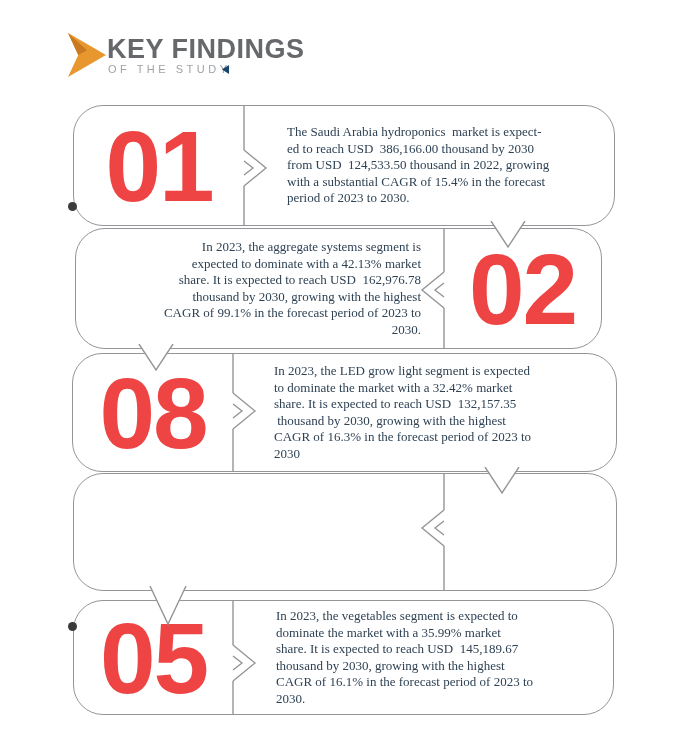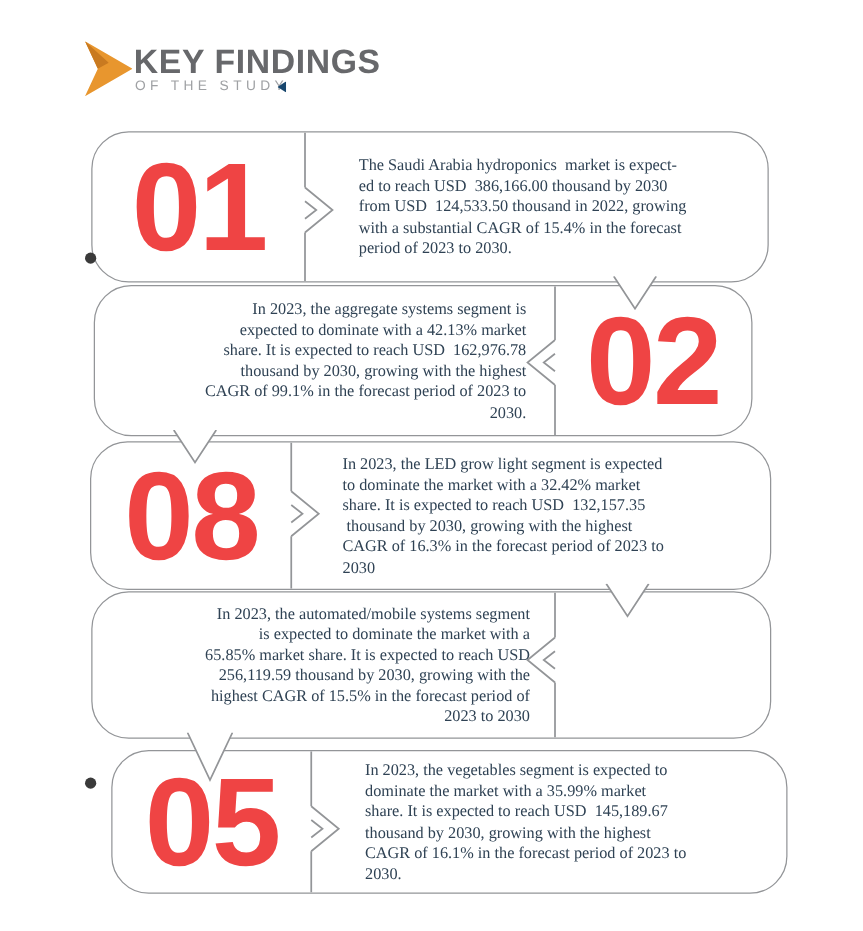--- a/index.html
+++ b/index.html
@@ -89,34 +89,28 @@
 CAGR of 16.3% in the forecast period of 2023 to
 2030</div>
     <svg class="divider-svg" style="left:159px;" width="26" height="117" viewBox="0 0 26 117">
       <path d="M1 0 V39 M1 75 V117" stroke="#939598" stroke-width="1.4" fill="none"></path>
       <path d="M1 39 L23 57 L1 75" stroke="#939598" stroke-width="1.4" fill="none"></path>
       <path d="M1 50 L10 57 L1 64" stroke="#939598" stroke-width="1.4" fill="none"></path>
     </svg>
   </div>
 
   <div class="bubble" style="left:73px;top:473px;width:542px;height:116px;">
-    <div class="blurb align-right" style="left:30px;width:320px;">In 2023, the automated/mobile systems segment
-is expected to dominate the market with a
-65.85% market share. It is expected to reach USD
-256,119.59 thousand by 2030, growing with the
-highest CAGR of 15.5% in the forecast period of
-2023 to 2030</div>
     <svg class="divider-svg" style="left:345px;" width="26" height="116" viewBox="0 0 26 116">
       <path d="M25 0 V36 M25 72 V116" stroke="#939598" stroke-width="1.4" fill="none"></path>
       <path d="M25 36 L3 54 L25 72" stroke="#939598" stroke-width="1.4" fill="none"></path>
       <path d="M25 47 L16 54 L25 61" stroke="#939598" stroke-width="1.4" fill="none"></path>
     </svg>
   </div>
 
-  <div class="bubble" style="left:89px;top:600px;width:539px;height:113px;">
+  <div class="bubble" style="left:73px;top:600px;width:539px;height:113px;">
     <div class="num-area" style="left:0;width:159px;">
       <span class="big-num">05</span>
     </div>
     <div class="blurb align-left" style="left:202px;width:305px;">In 2023, the vegetables segment is expected to
 dominate the market with a 35.99% market
 share. It is expected to reach USD  145,189.67
 thousand by 2030, growing with the highest
 CAGR of 16.1% in the forecast period of 2023 to
 2030.</div>
     <svg class="divider-svg" style="left:158px;" width="26" height="113" viewBox="0 0 26 113">

